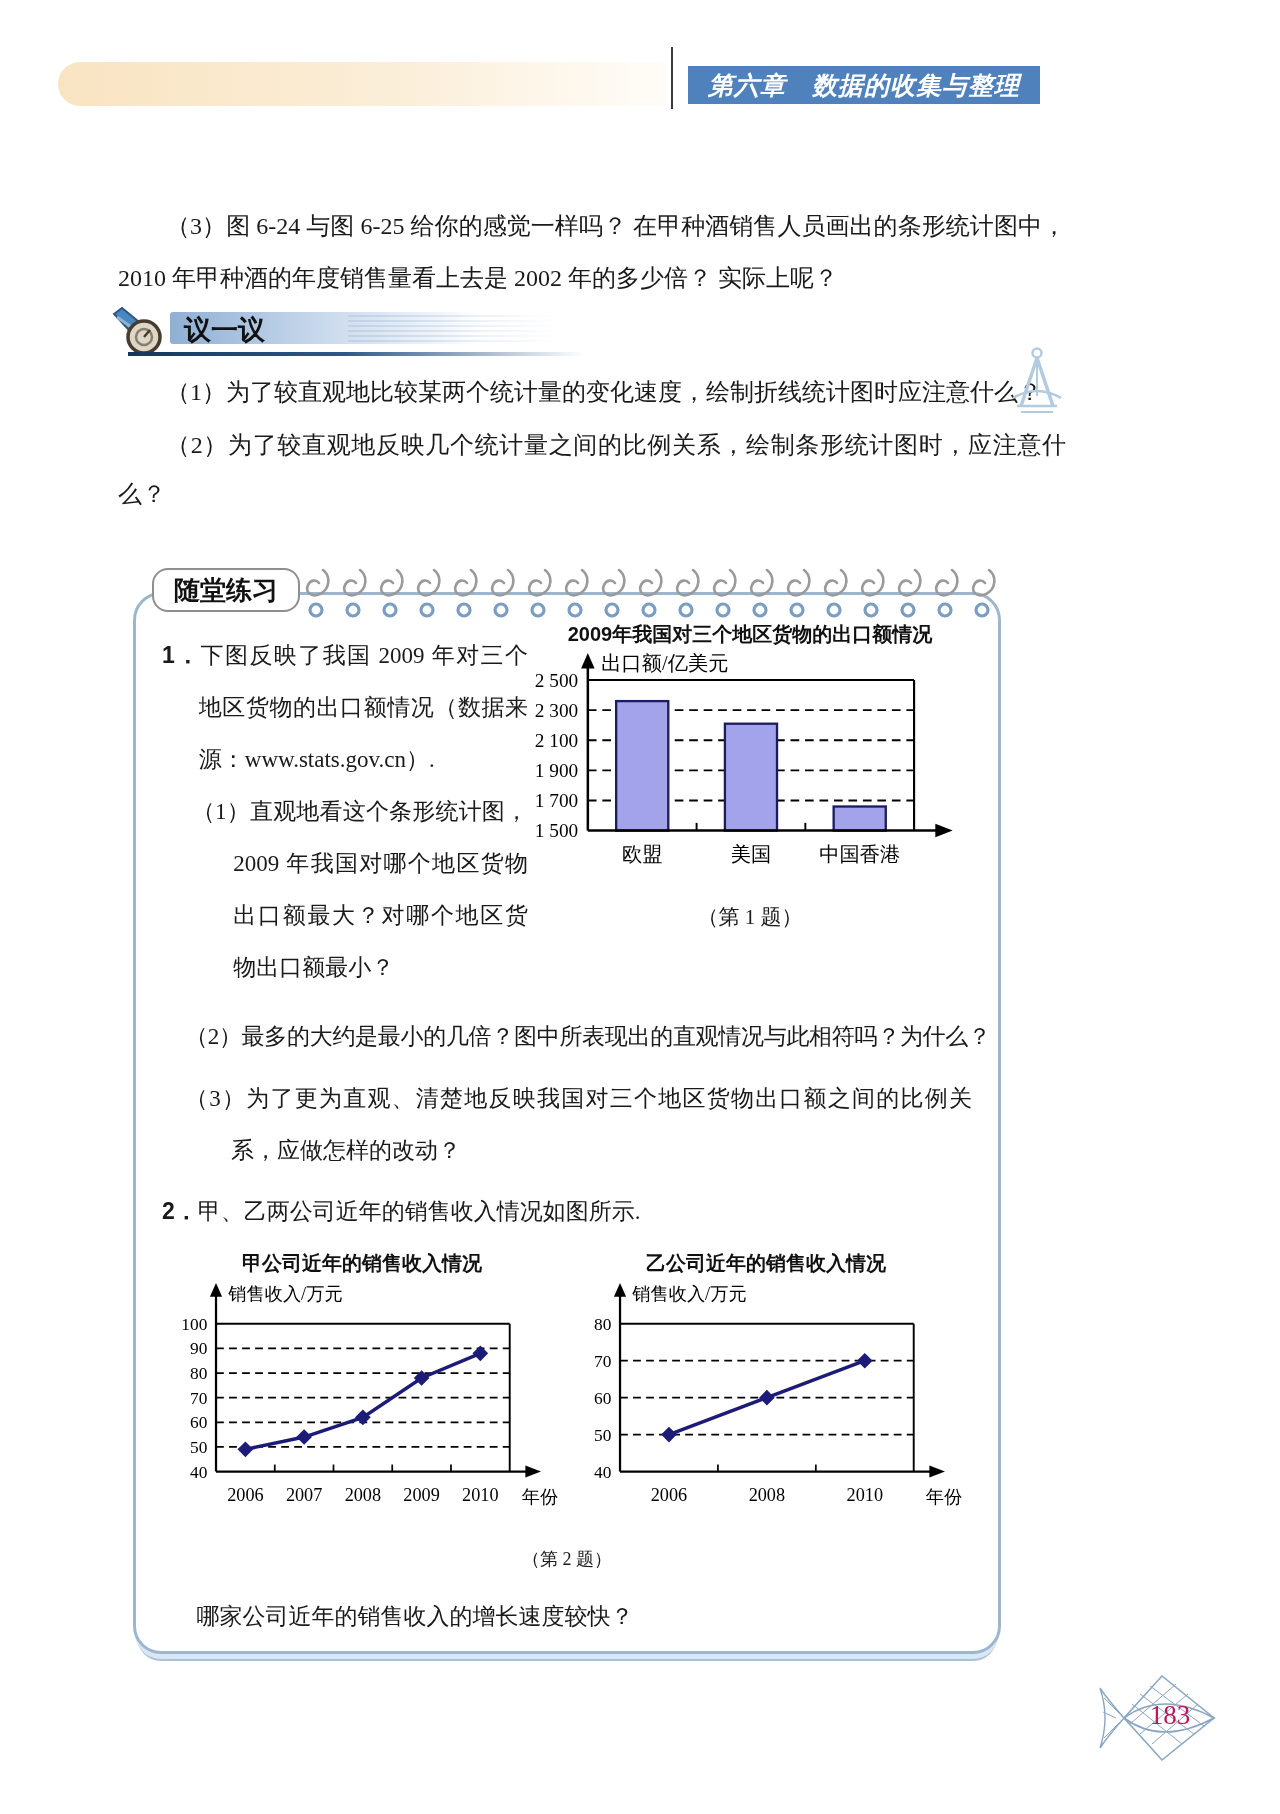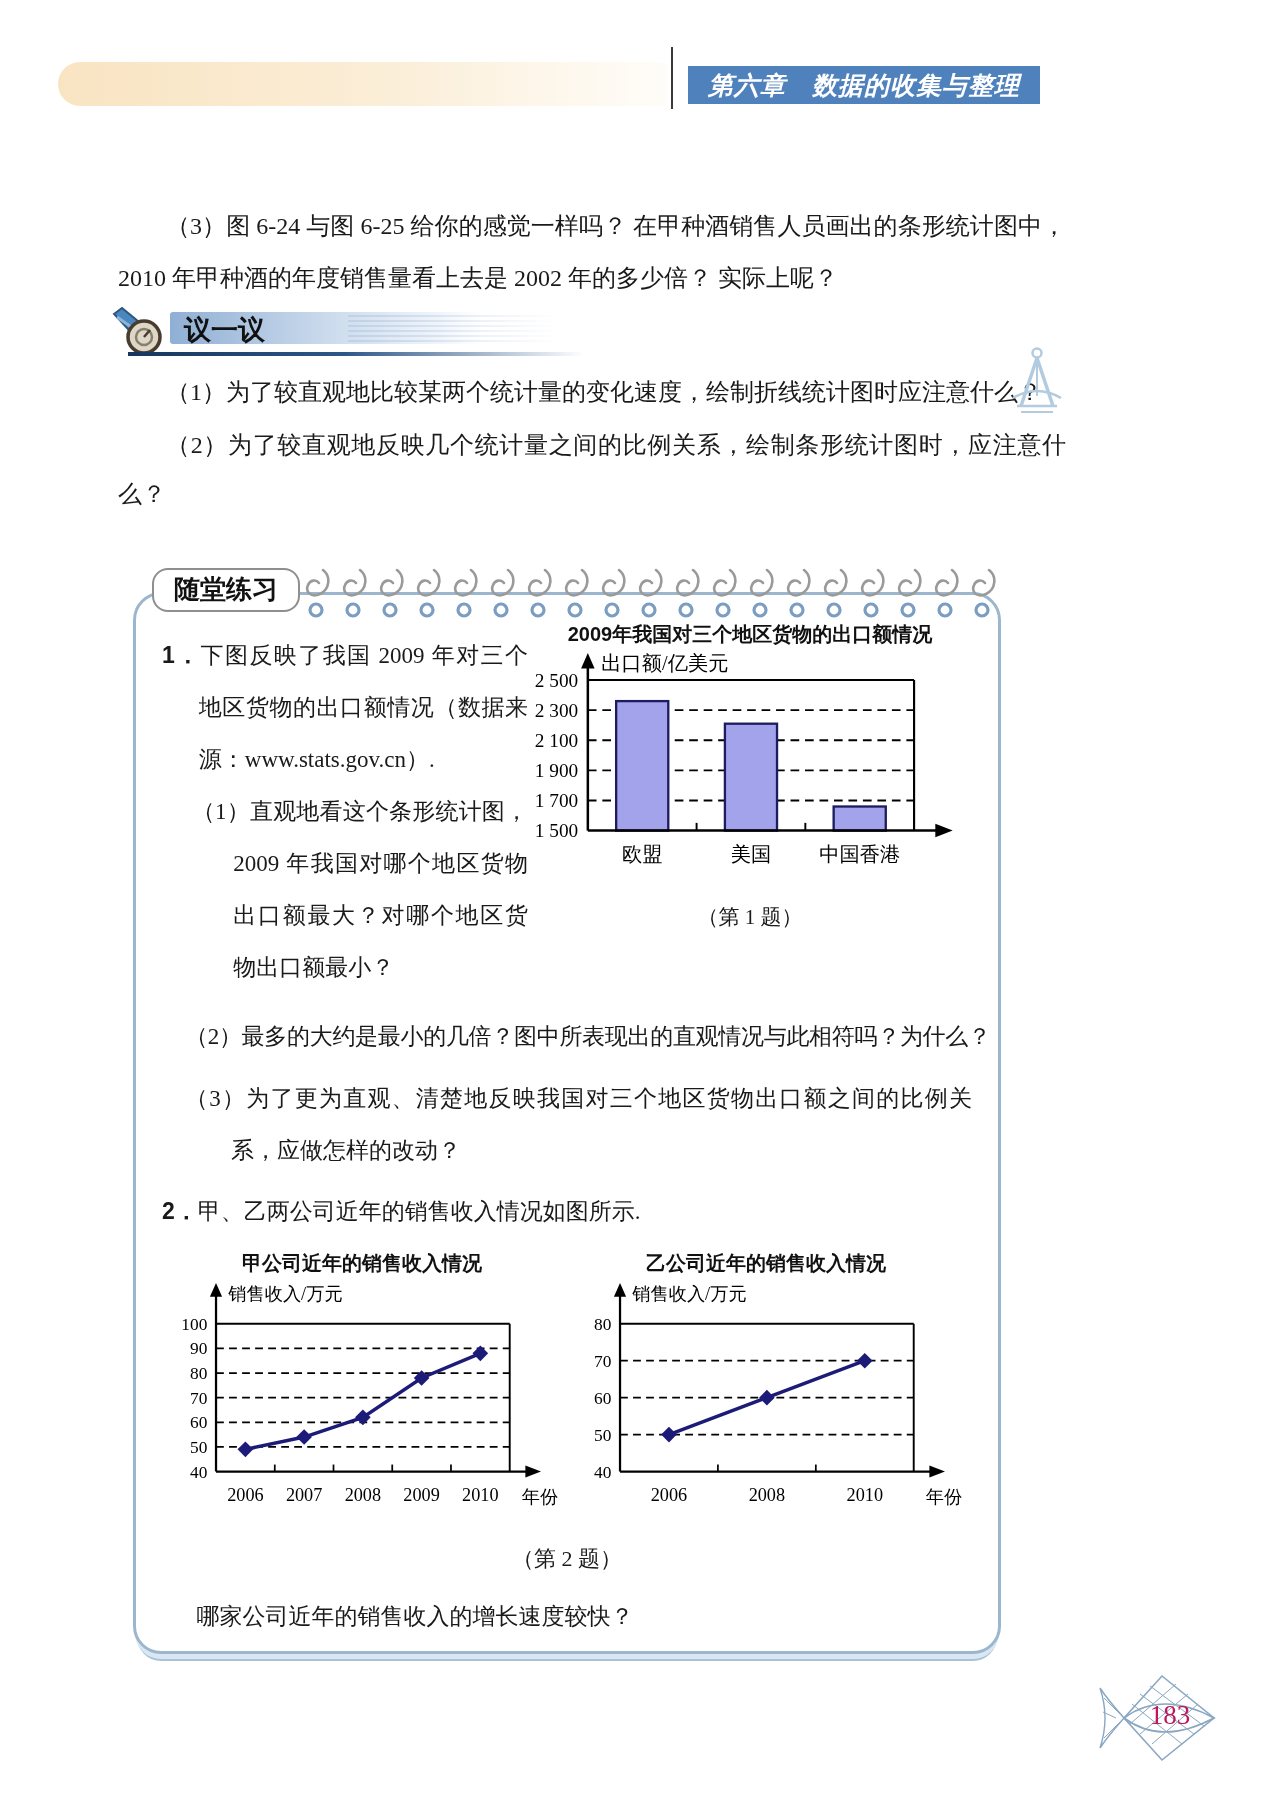--- a/index.html
+++ b/index.html
@@ -35,21 +35,21 @@
           background:linear-gradient(90deg,#16365c 0%,#2d5788 45%,rgba(255,255,255,0) 95%);}
 
   .compass{position:absolute;left:1000px;top:344px;}
 
   
   .practice-box{position:absolute;left:133px;top:592px;width:868px;height:1062px;box-sizing:border-box;
           border:3px solid #9cb6ce;border-radius:28px;background:#fff;
           box-shadow:0 7px 0 -2px #d9e7f4,0 11px 0 -4px #a9c2d8;
           padding:34px 26px 20px 26px;font-size:23px;line-height:52px;}
   .practice-label{position:absolute;left:16px;top:-27px;background:#fff;border:2.5px solid #8f8f8f;
-          border-radius:16px;padding:5px 20px;font-family:Liberation Serif, serif;
+          border-radius:16px;padding:5px 20px;font-family:Liberation Sans, sans-serif;
           font-weight:bold;font-size:26px;line-height:30px;color:#111;}
   .rings{position:absolute;left:168px;top:-28px;display:flex;gap:11px;}
   .rings svg{display:block;}
 
   .q1-row{display:flex;align-items:flex-start;min-height:382px;}
   .q1-left{width:398px;text-align:justify;}
   .qpara{margin:0;padding-left:1.6em;text-indent:-1.6em;}
   .qnum{font-weight:bold;font-family:"Liberation Sans","DejaVu Sans",sans-serif;}
   .subq1{margin:0;padding-left:3.1em;text-indent:-1.8em;}
   .chart-col{width:444px;margin-left:0px;margin-top:-8px;}
@@ -58,21 +58,21 @@
   .chart-caption{text-align:center;font-size:21px;line-height:30px;margin-top:2px;}
   svg{font-family:"Liberation Serif","DejaVu Serif",serif;}
 
   .subq{margin:0;padding-left:3em;text-indent:-2em;text-align:justify;}
   .subq.mt{margin-top:10px;}
   .oneline{white-space:nowrap;letter-spacing:-0.3px;}
   .q2para{margin:8px 0 0 0;padding-left:1.6em;text-indent:-1.6em;}
 
   .charts-row{display:flex;gap:4px;margin-top:12px;}
   .charts-row .chart-col2{width:400px;}
-  .caption-center{text-align:center;font-size:22px;margin-top:6px;}
+  .caption-center{text-align:center;font-size:18px;margin-top:6px;}
   .final-q{margin:6px 0 0 0;padding-left:1.5em;}
 
   
   .fish{position:absolute;left:1096px;top:1668px;width:128px;height:100px;}
   .fish .page-num{position:absolute;left:44px;top:32px;width:60px;text-align:center;
           font-size:27px;color:#be185d;}
 </style>
 </head>
 <body>
 

